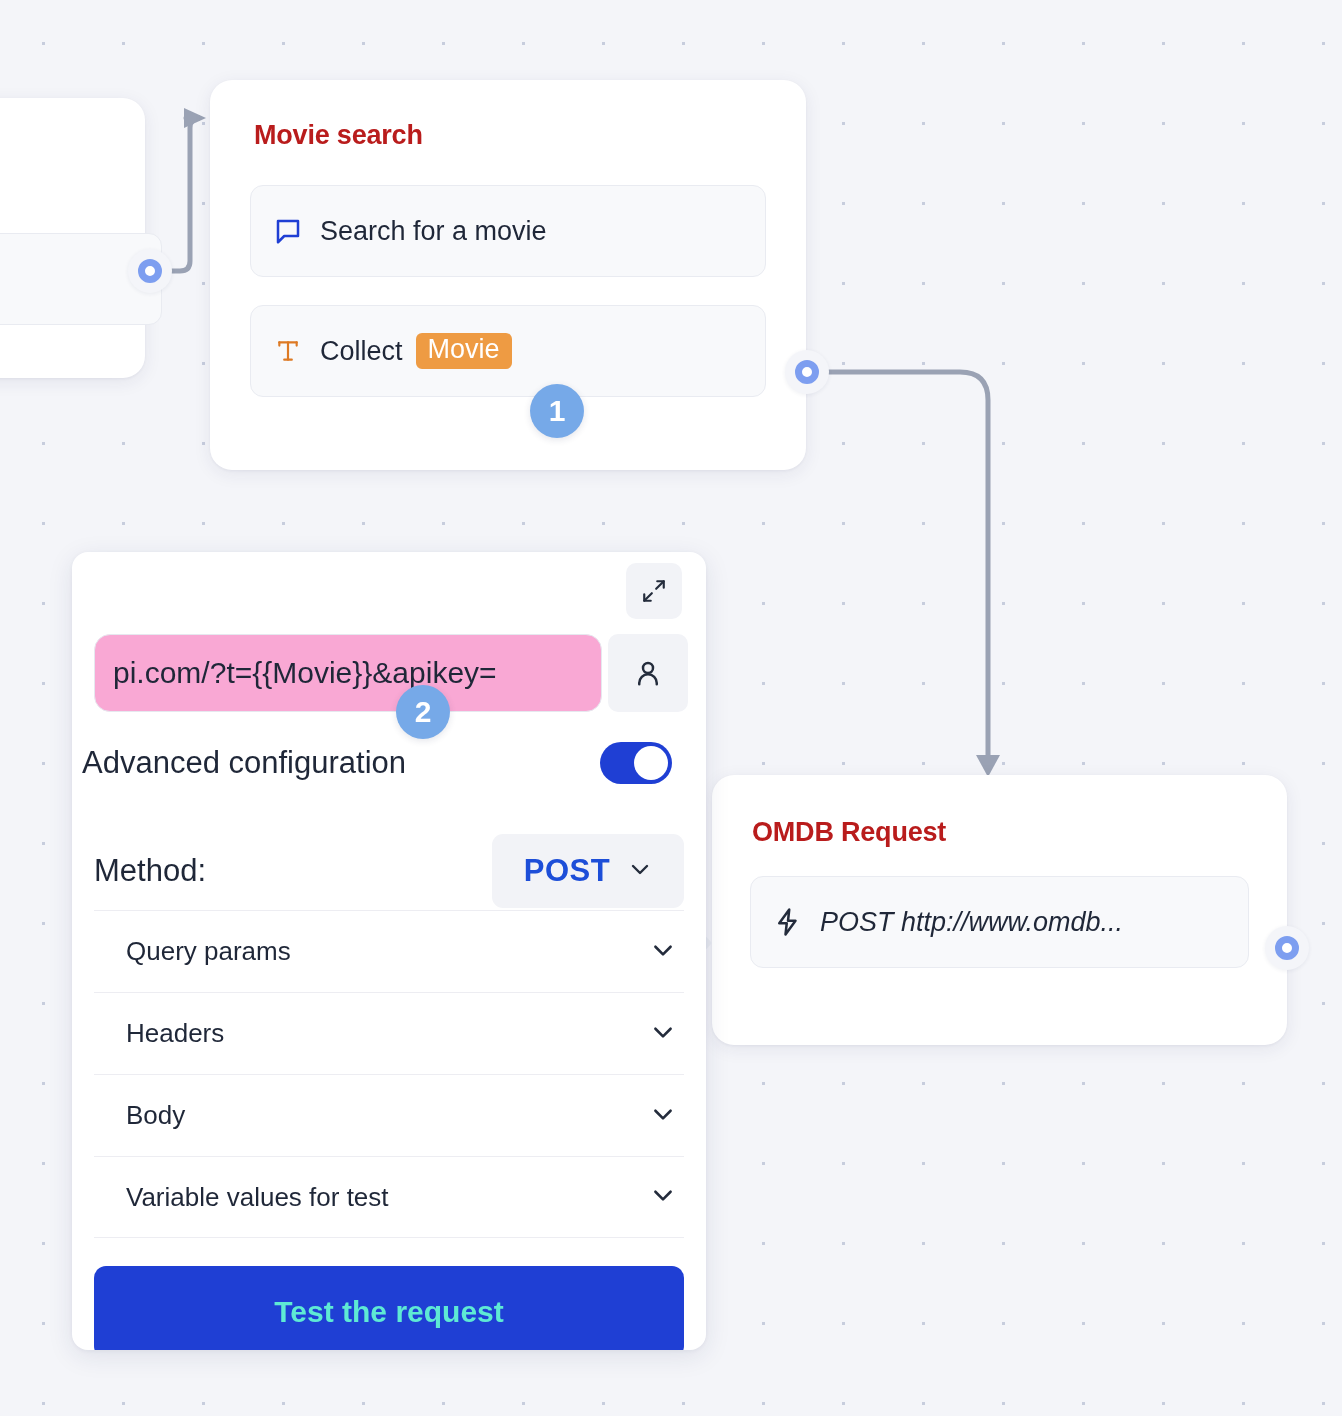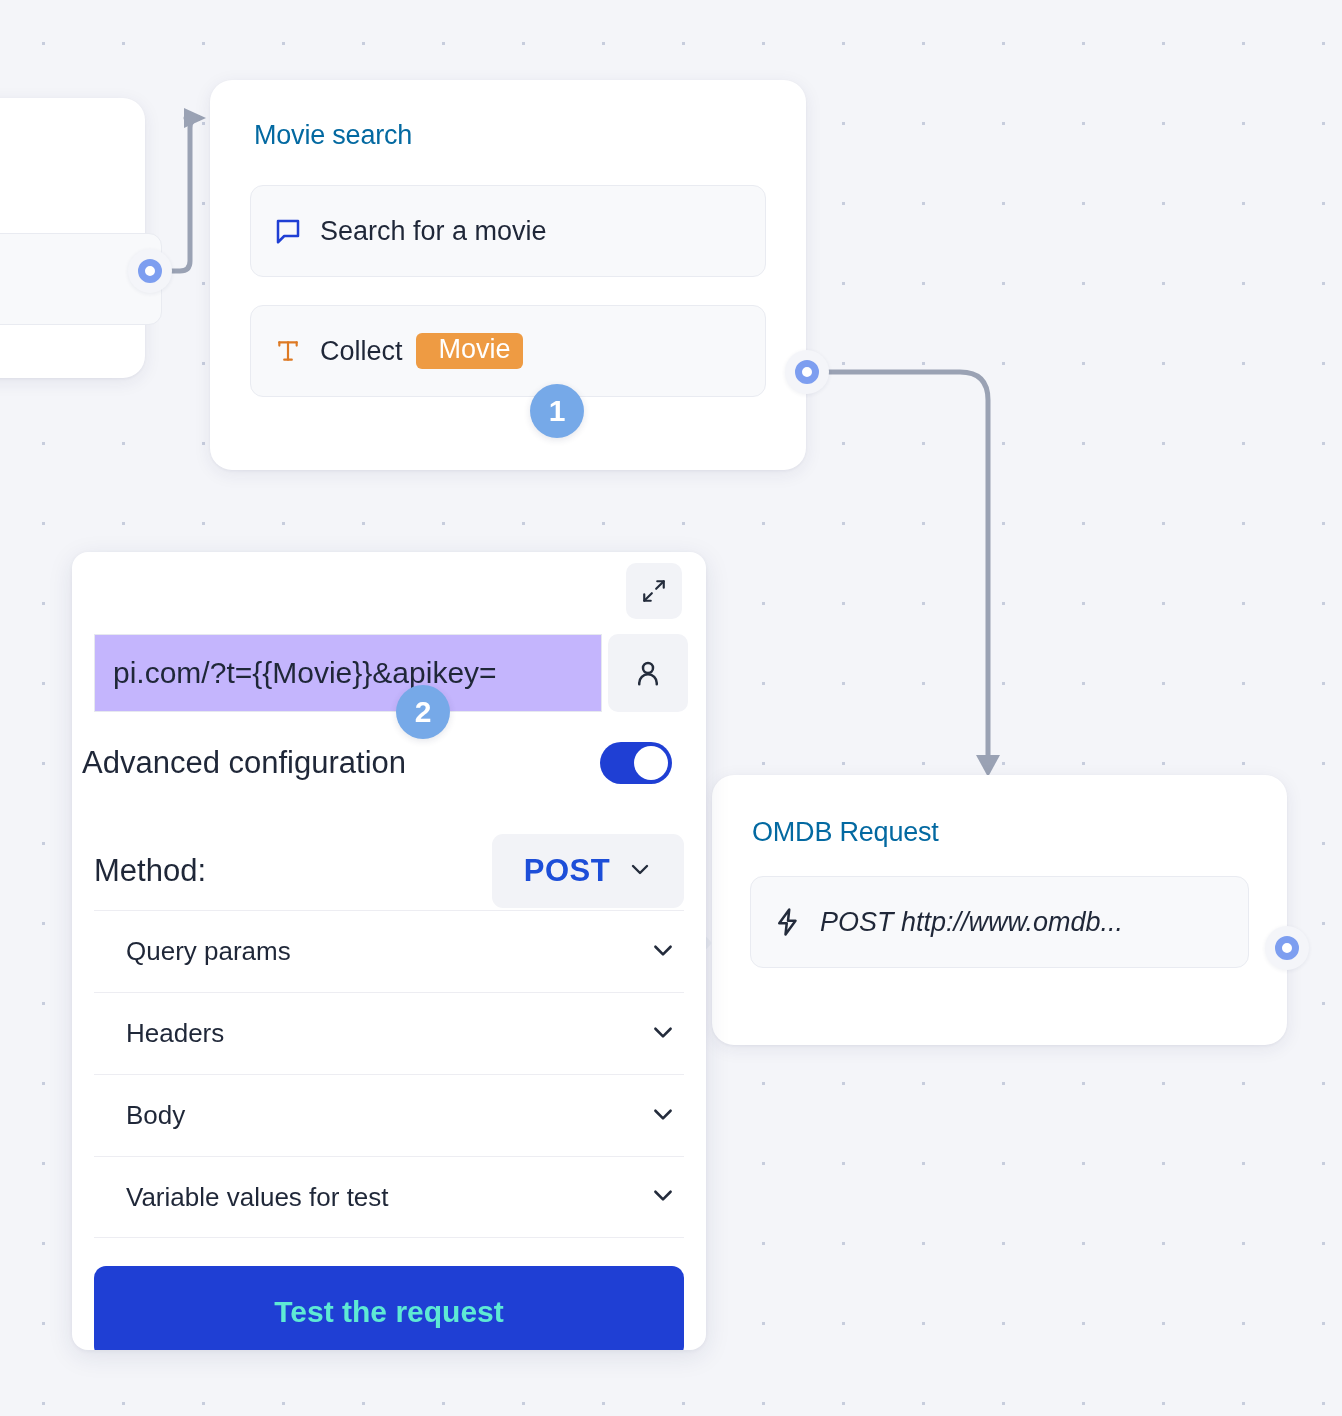--- a/index.html
+++ b/index.html
@@ -40,22 +40,22 @@
   .node {
     position: absolute;
     background: #ffffff;
     border-radius: 22px;
     box-shadow: 0 4px 18px rgba(32, 44, 84, 0.08),
                 0 1px 3px rgba(32, 44, 84, 0.05);
   }
 
   .node-title {
     font-size: 27px;
-    font-weight: normal;
-    color: #0369a1;
+    font-weight: bold;
+    color: #b91c1c;
     letter-spacing: -0.2px;
   }
 
   .node-row {
     display: flex;
     align-items: center;
     gap: 17px;
     background: #f8f9fb;
     border: 1px solid #e9ebf1;
     border-radius: 13px;
@@ -84,21 +84,21 @@
     height: 390px;
     padding: 40px 40px 0 40px;
   }
   #node-movie-search .node-title { margin-bottom: 34px; margin-left: 4px; }
   #node-movie-search .node-row + .node-row { margin-top: 28px; }
 
   .var-chip {
     background: #ee9b43;
     color: #ffffff;
     border-radius: 6px;
-    padding: 3px 12px 6px 23px;
+    padding: 3px 12px 6px 12px;
     font-size: 27px;
     line-height: 1;
     margin-left: -4px;
   }
 
   
   #node-partial {
     left: -160px;
     top: 98px;
     width: 305px;
@@ -219,26 +219,26 @@
     top: 82px;
     display: flex;
     gap: 6px;
     align-items: stretch;
   }
 
   #url-input {
     width: 508px;
     height: 78px;
     border: 1px solid #e6e8ef;
-    border-radius: 0;
+    border-radius: 16px;
     padding: 0 18px;
     font-family: "Liberation Sans", sans-serif;
     font-size: 30px;
     color: #1f2738;
-    background: #c4b5fd;
+    background: #f9a8d4;
     outline: none;
   }
 
   #user-btn { width: 80px; height: 78px; }
 
   #adv-row {
     position: absolute;
     left: 10px;
     top: 190px;
     width: 590px;

